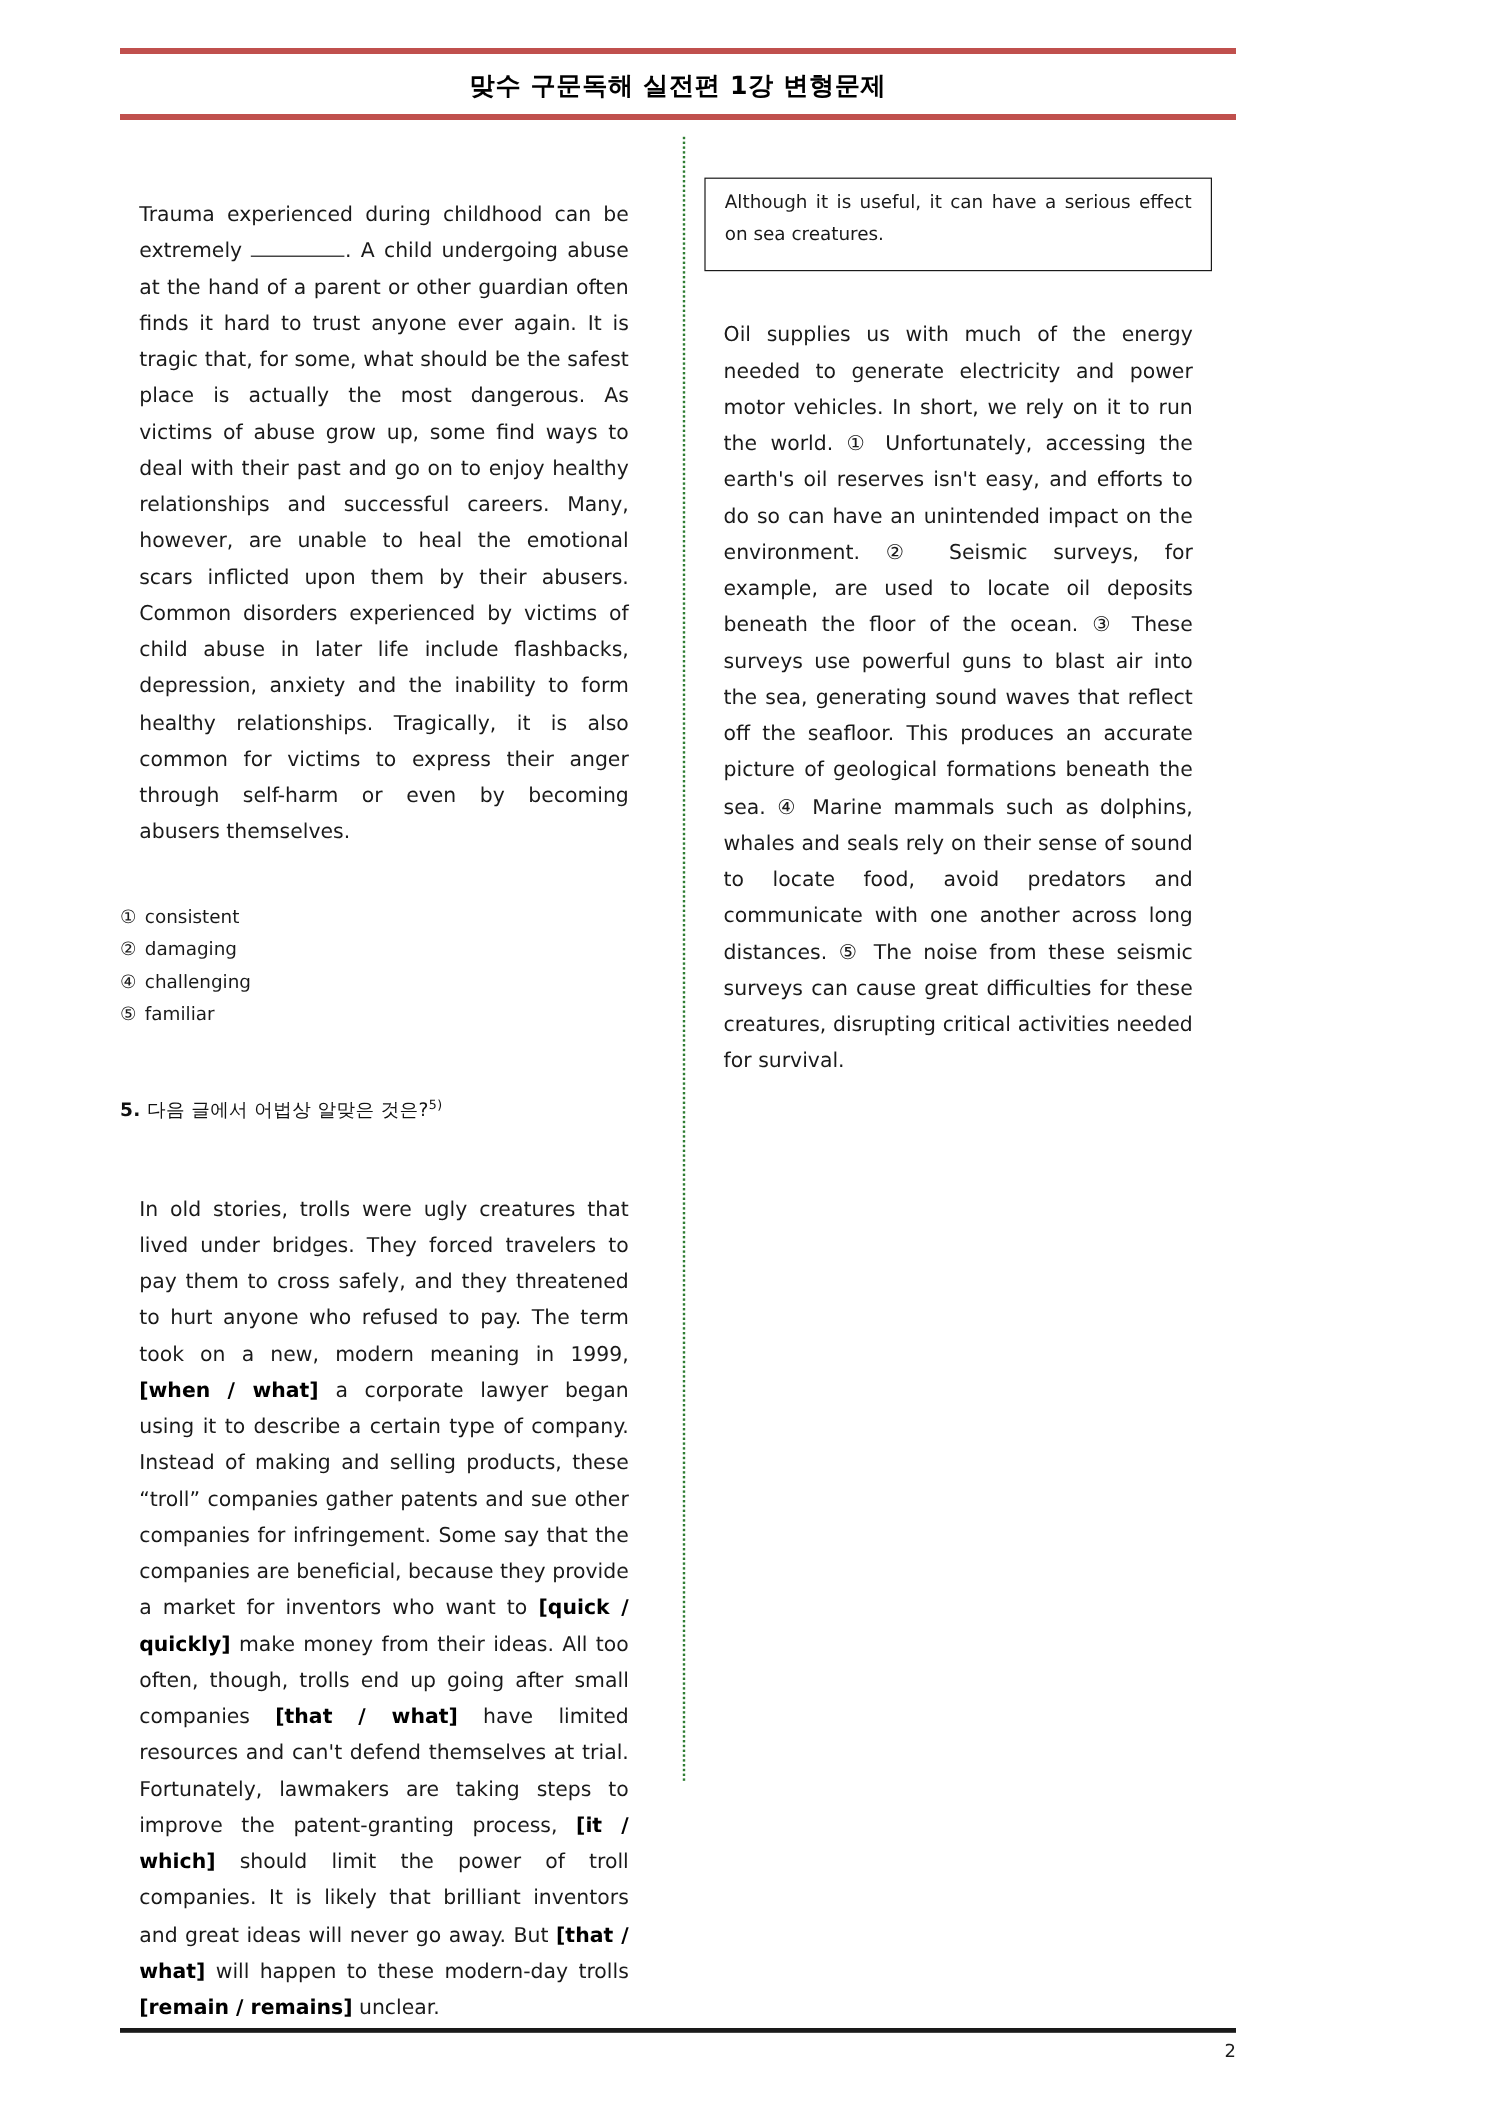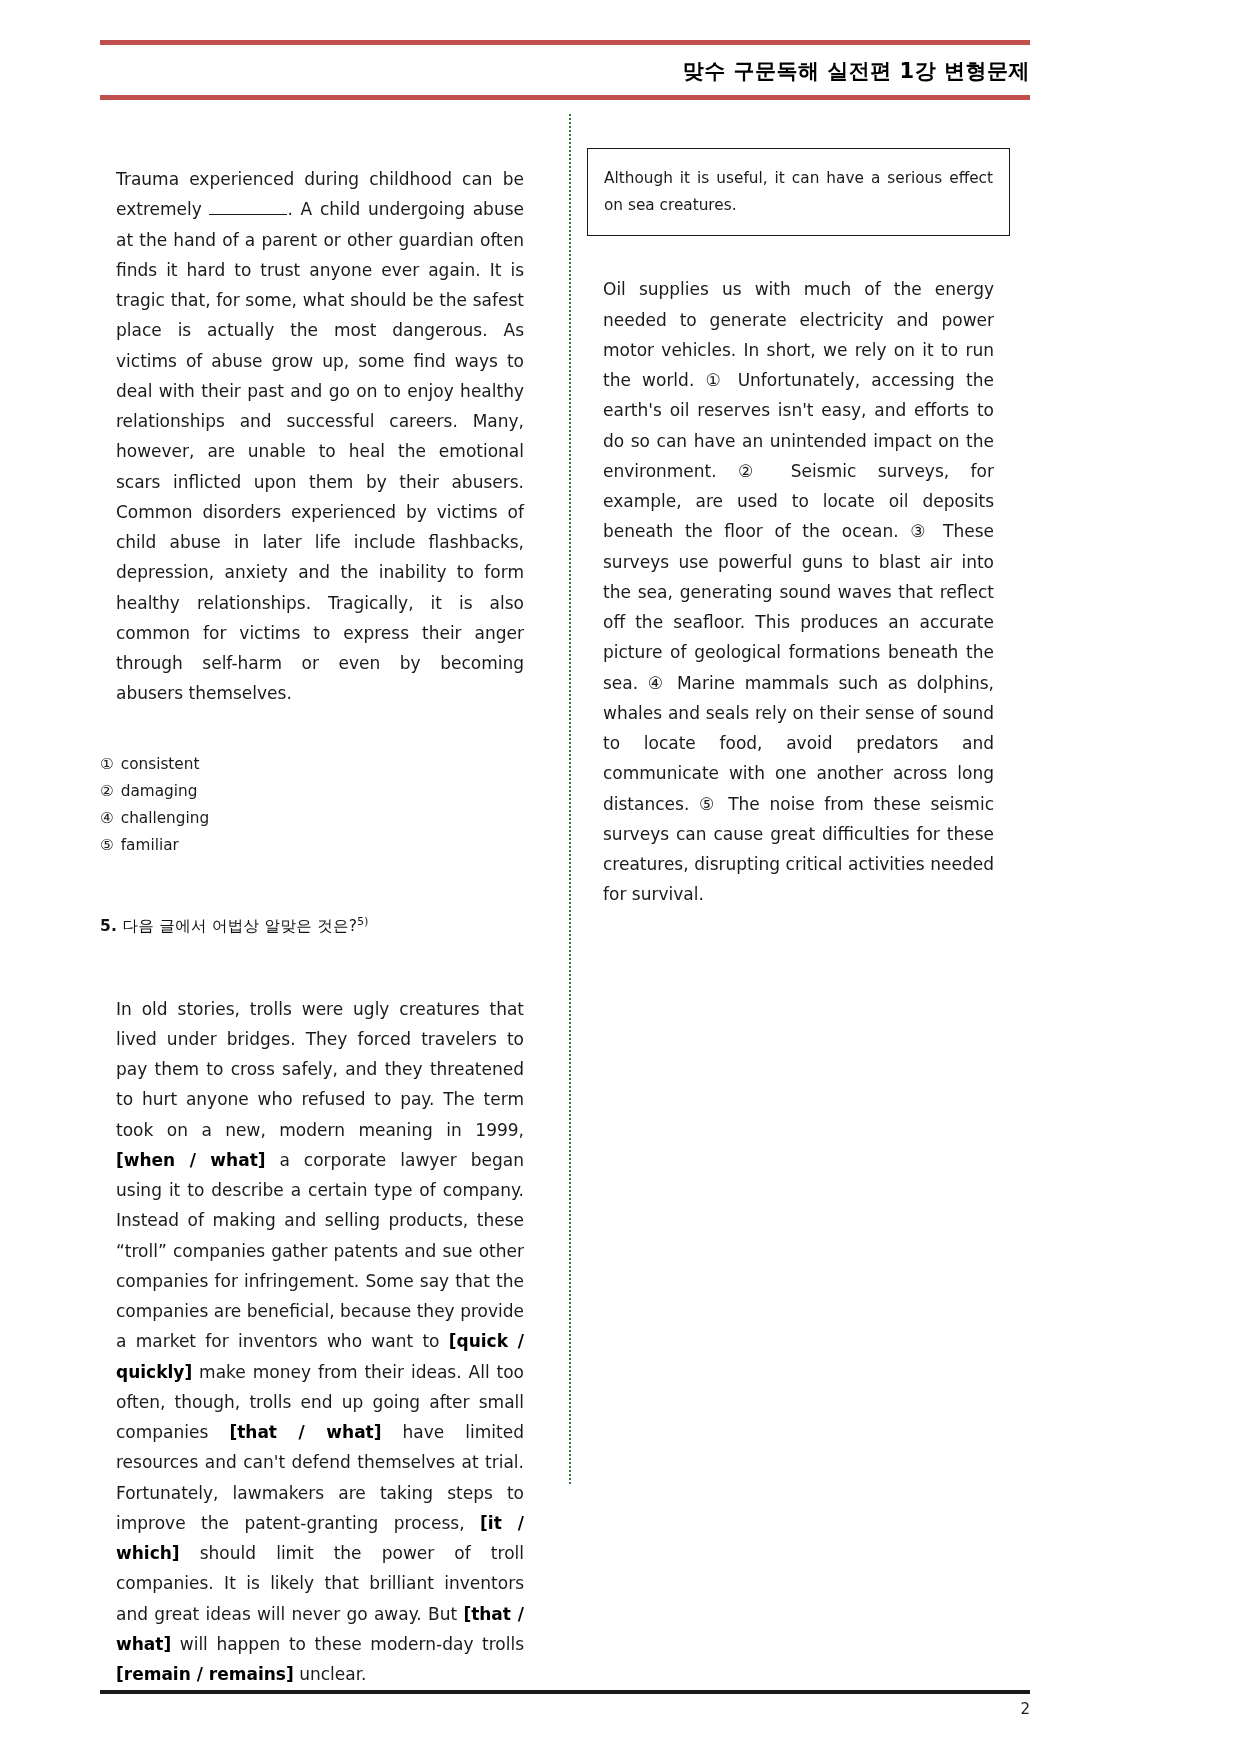--- a/index.html
+++ b/index.html
@@ -24,21 +24,21 @@
     padding: 0 100px;
   }
   
   .header-rule-top {
     margin-top: 40px;
     height: 5px;
     background: #c0504d;
     width: 930px;
   }
   .header-title {
-    text-align: right;
+    text-align: center;
     font-size: 21px;
     font-weight: bold;
     letter-spacing: 0.5px;
     padding: 12px 0 10px 0;
     width: 930px;
     color: #000;
   }
   .header-rule-bottom {
     height: 5px;
     background: #c0504d;
@@ -104,21 +104,21 @@
     line-height: 1.78;
   }
   .option-row {
     display: block;
     white-space: nowrap;
   }
   .option-row .marker { margin-right: 7px; }
   
   .insert-box {
     border: 1.5px solid #1a1a1a;
-    padding: 16px 16px 16px 16px;
+    padding: 6px 16px 16px 16px;
     font-size: 15.3px;
     line-height: 1.78;
     text-align: justify;
     text-justify: inter-word;
     box-sizing: border-box;
   }
   
   .footer {
     position: absolute;
     left: 100px;

